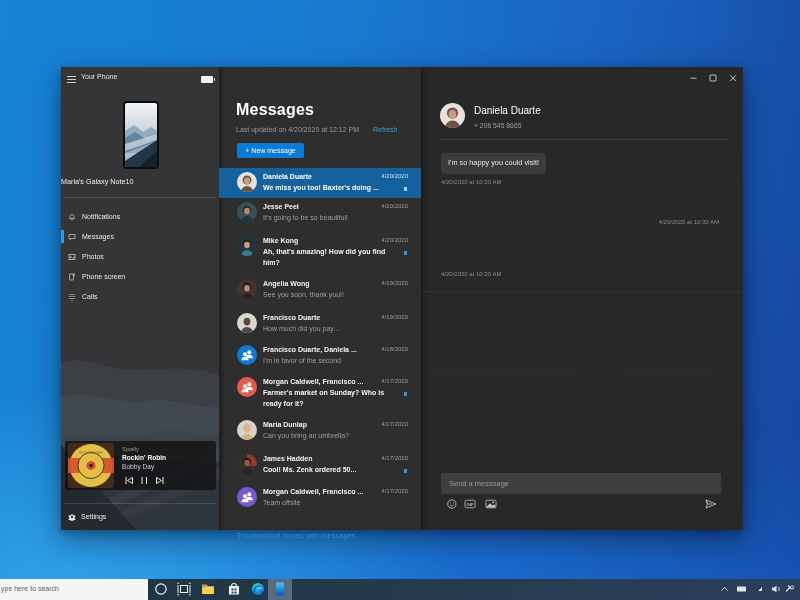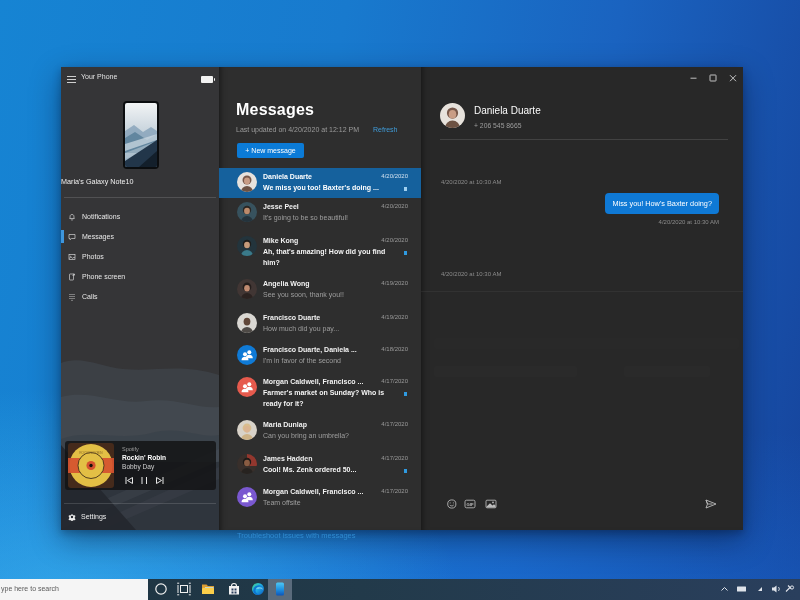--- a/index.html
+++ b/index.html
@@ -348,28 +348,31 @@
     </svg>
     <div class="c-av"><svg viewBox="0 0 20 20">
           <rect width="20" height="20" fill="#e7e2dc"></rect>
           <path d="M4 20 a6 6 0 0 1 12 0 Z" fill="#6d5243"></path>
           <circle cx="10" cy="8" r="4.5" fill="#77584a"></circle>
           <ellipse cx="10" cy="9" rx="3" ry="3.4" fill="#c99d85"></ellipse>
         </svg></div>
     <div class="c-name">Daniela Duarte</div>
     <div class="c-phone">+ 206 545 8665</div>
     <div class="c-div"></div>
+    <div class="bubble bub-gray" style="left:20px; top:85.5px;">I'm so happy you could visit!</div>
     <div class="ts" style="left:20px; top:112px;">4/20/2020 at 10:30 AM</div>
-    <div class="bubble bub-blue" style="right:24px; top:126px;">Miss you! How's Baxter doing?</div>
     <div class="ts" style="right:24px; top:151.5px;">4/20/2020 at 10:30 AM</div>
     <div class="ts" style="left:20px; top:204px;">4/20/2020 at 10:30 AM</div>
     <div class="c-div2"></div>
     <div style="position:absolute; left:13px; top:271px; width:305px; height:11px; background:rgba(255,255,255,0.008); border-radius:2px;"></div>
     <div style="position:absolute; left:13px; top:299px; width:143px; height:11px; background:rgba(255,255,255,0.012); border-radius:2px;"></div>
     <div style="position:absolute; left:203px; top:299px; width:86px; height:11px; background:rgba(255,255,255,0.012); border-radius:2px;"></div>
+    <div class="inputbar">
+        <span>Send a messsage</span>
+      </div>
     <svg class="c-icons" viewBox="0 0 280 12" fill="none" stroke="#bdbdbd" stroke-width="0.85">
       <circle cx="5.8" cy="6" r="4.1"></circle>
         <path d="M4.2 4.4 v1 M7.4 4.4 v1 M3.9 7 a2.4 2.4 0 0 0 3.8 0" stroke-width="0.8"></path>
       <rect x="19" y="2.2" width="10" height="7.6" rx="1.5"></rect>
         <text x="20.6" y="8.2" font-size="4.2" fill="#bdbdbd" stroke="none" font-weight="bold">GIF</text>
       <rect x="40" y="2.2" width="10" height="7.6" rx="1"></rect>
         <path d="M40.4 8.8 L44 5.2 L46.5 7.6 L48 6.2 L49.6 7.8 V9.4 H40.4 Z" fill="#bdbdbd" stroke="none"></path>
         <circle cx="47" cy="4.4" r="0.9" fill="#bdbdbd" stroke="none"></circle>
       <path d="M260 2 L270 6 L260 10 L261.5 6 Z M261.5 6 L260 2" fill="none" stroke="#bdbdbd" stroke-width="0.9" stroke-linejoin="round"></path>
         <path d="M262 6 h4.5" stroke="#bdbdbd" stroke-width="0.9"></path>

